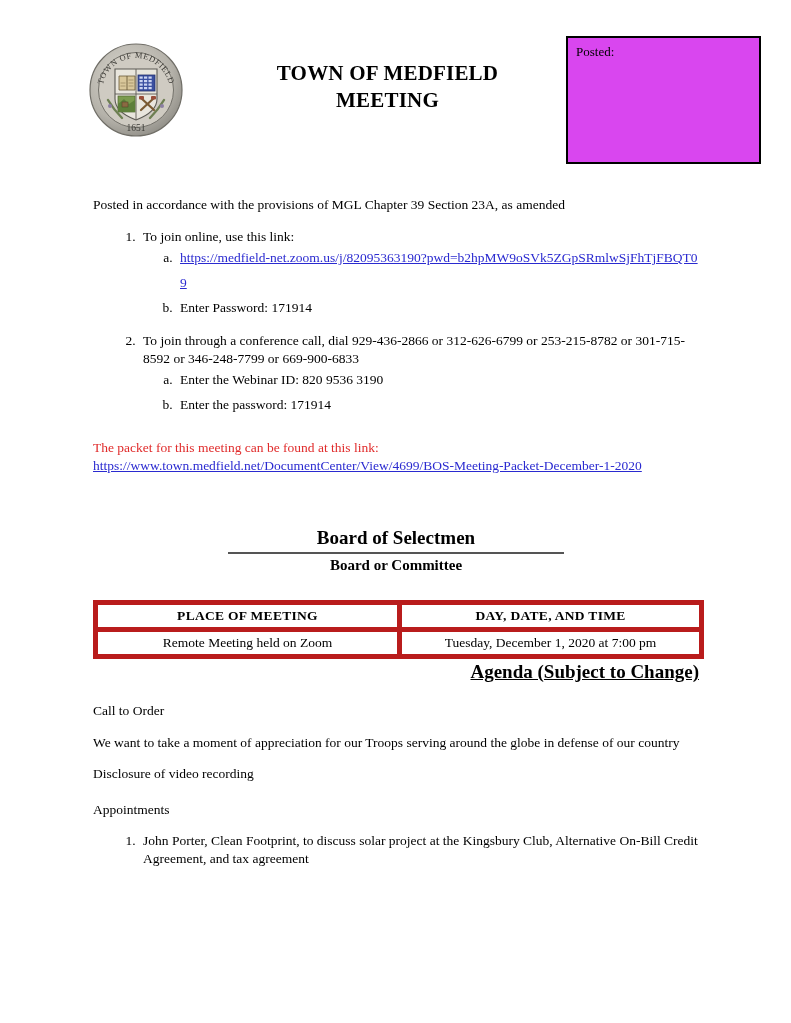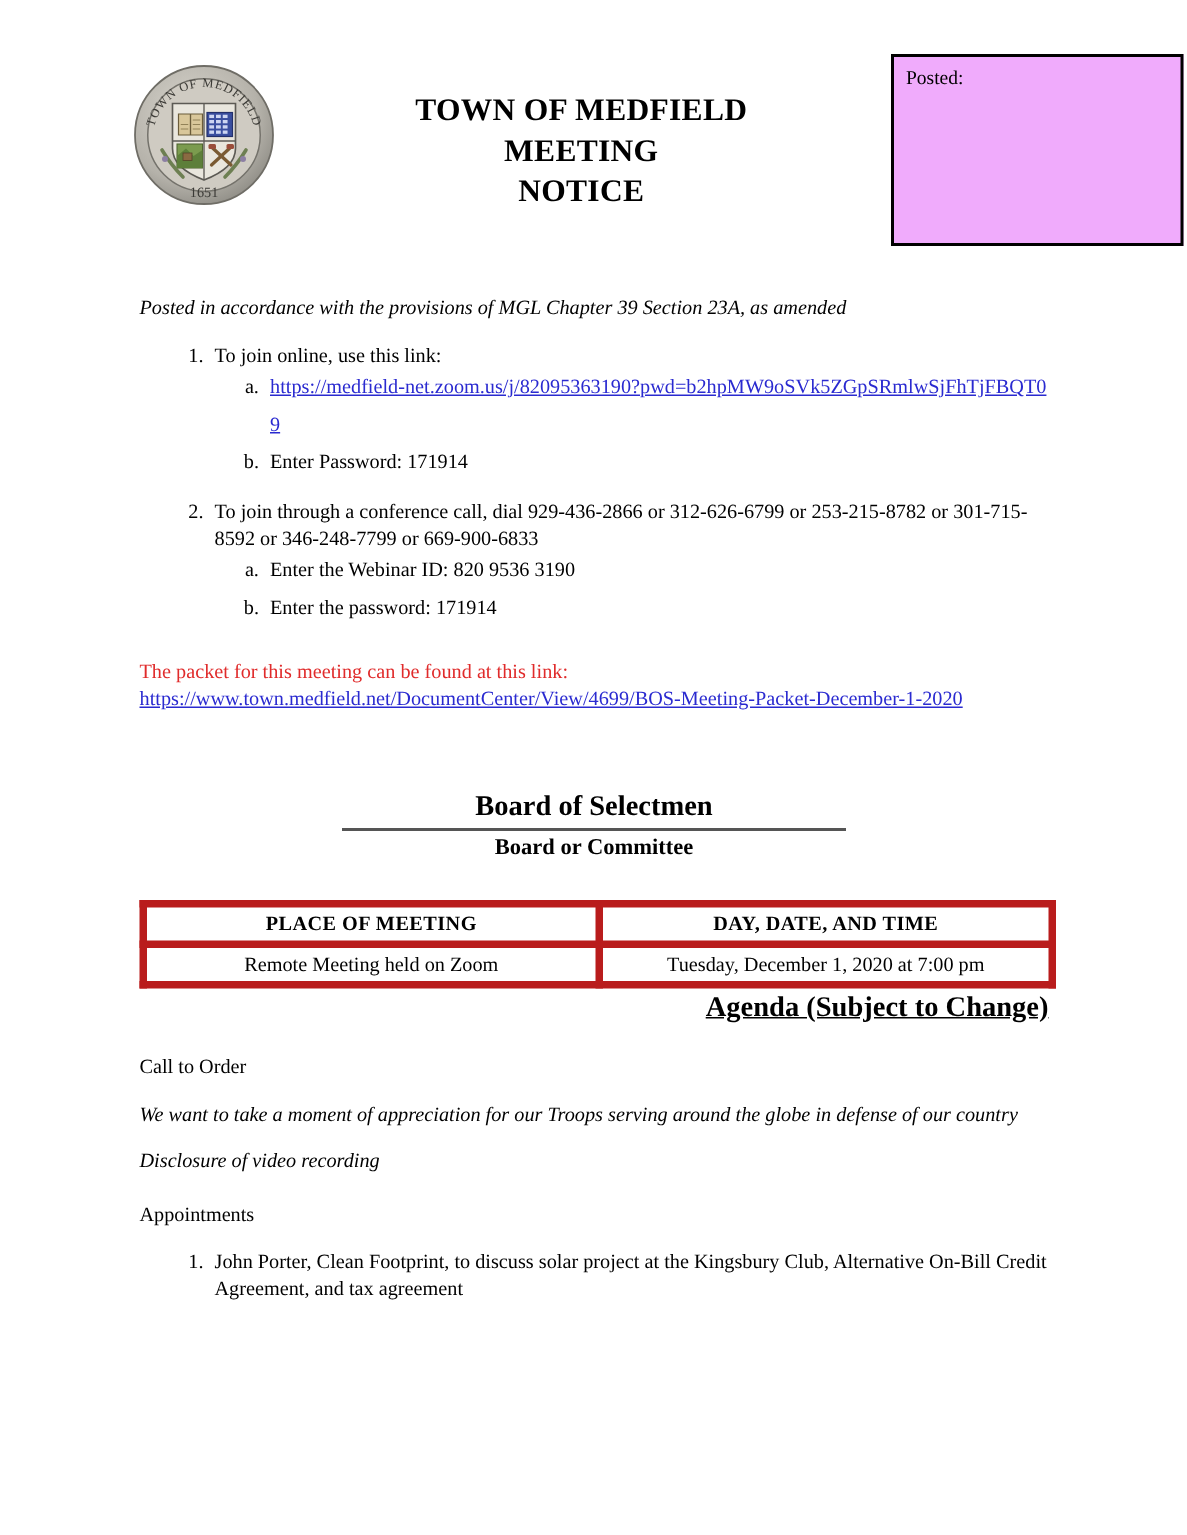--- a/index.html
+++ b/index.html
@@ -43,47 +43,46 @@
     top: 60px;
     width: 345px;
     text-align: center;
     font-weight: bold;
     font-size: 21px;
     line-height: 27px;
     letter-spacing: 0.2px;
   }
   .posted-box {
     position: absolute;
-    left: 594px;
+    left: 566px;
     top: 36px;
     width: 195px;
     height: 128px;
     border: 2.5px solid #000;
     box-sizing: border-box;
-    background: #f0abfc;
+    background: #d946ef;
   }
   .posted-label {
     position: absolute;
     left: 8px;
     top: 6px;
     font-size: 13px;
   }
 
   
   .body-area {
     position: absolute;
     left: 93px;
     top: 196px;
     width: 606px;
   }
   p.para {
     margin: 0 0 14px 0;
     line-height: 17.5px;
     font-size: 13.5px;
-    font-style: italic;
   }
 
   
   ol.level1 {
     margin: 0 0 0 0;
     padding-left: 46px;
     list-style-type: decimal;
   }
   ol.level1 > li {
     margin-bottom: 2px;
@@ -265,21 +264,20 @@
         <circle cx="22" cy="64" r="2" fill="#8c7fa3"></circle>
         <circle cx="74" cy="64" r="2" fill="#8c7fa3"></circle>
 
         <text x="48" y="89" text-anchor="middle" font-family="'Liberation Serif', serif" font-size="9.5" fill="#3b3a36">1651</text>
       </svg>
     </div>
 
     <div class="title-block">
       <div>TOWN OF MEDFIELD</div>
       <div>MEETING</div>
-      <div>NOTICE</div>
     </div>
 
     <div class="posted-box">
       <div class="posted-label">Posted:</div>
     </div>
   </div>
 
   <div class="body-area">
 
     <p class="para">Posted in accordance with the provisions of MGL Chapter 39 Section 23A, as amended</p>

